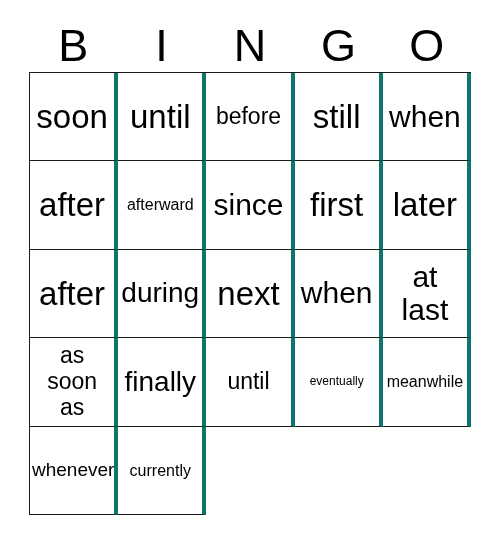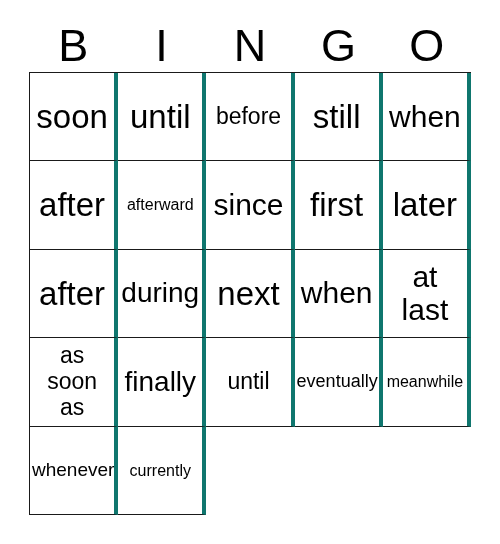--- a/index.html
+++ b/index.html
@@ -79,21 +79,21 @@
     color: #000000;
   }
 
   
   .fs-xxl  { font-size: 33px; }
   .fs-xl   { font-size: 30px; }
   .fs-lg   { font-size: 28px; }
   .fs-md   { font-size: 23px; }
   .fs-sm   { font-size: 19px; }
   .fs-xs   { font-size: 16px; }
-  .fs-xxs  { font-size: 18px; }
+  .fs-xxs  { font-size: 12px; }
 
   .multiline { line-height: 1.12; }
 </style>
 </head>
 <body>
 
 <div class="card">
 
   <div class="header-row">
       <div class="header-cell">B</div>

